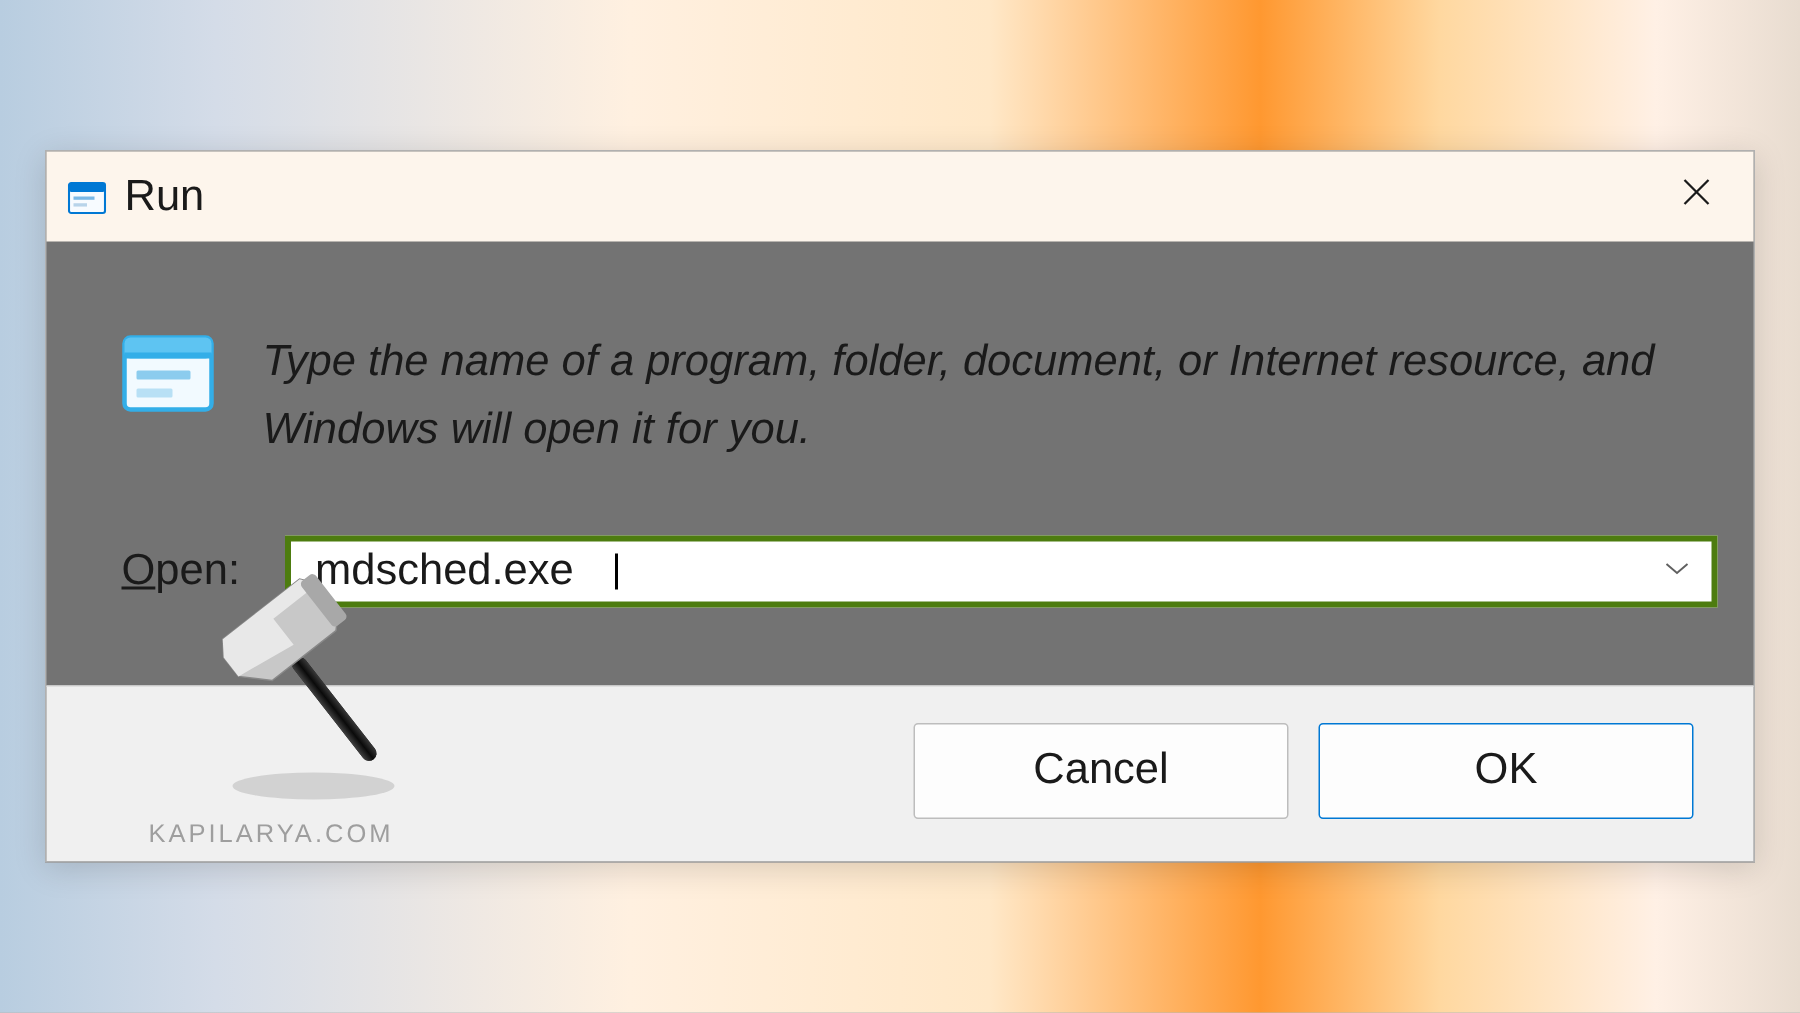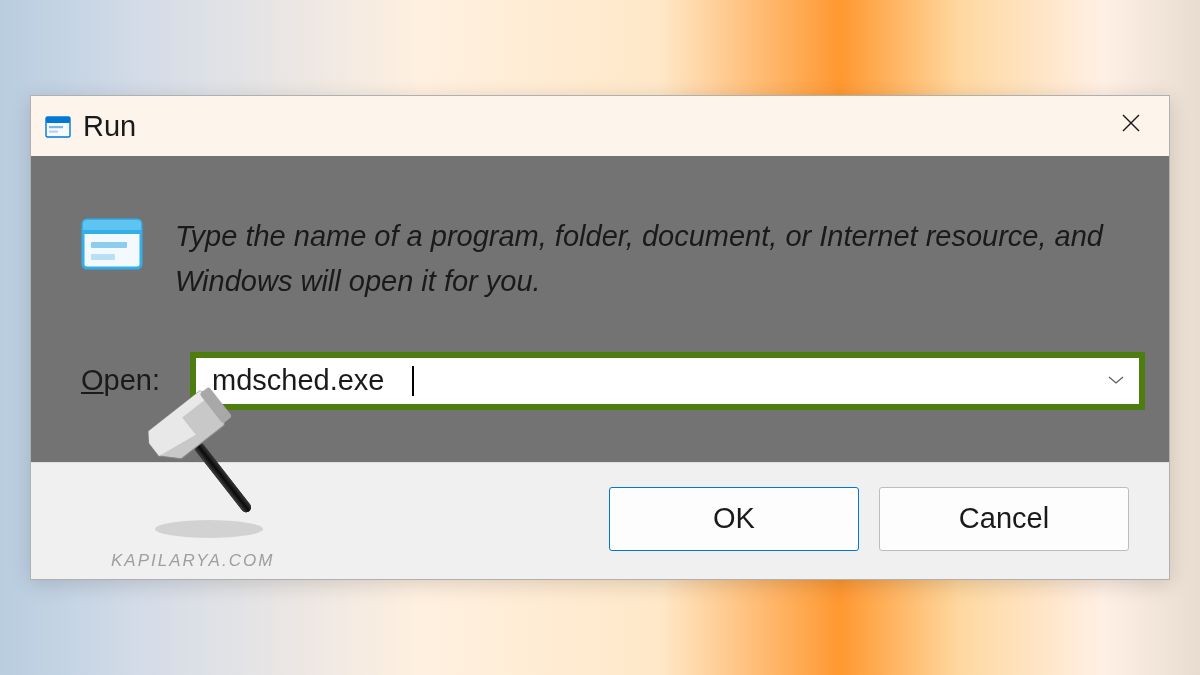--- a/index.html
+++ b/index.html
@@ -86,22 +86,22 @@
       font-size: 29px;
       color: #1a1a1a;
       flex-shrink: 0;
     }
     .open-label .ul {
       text-decoration: underline;
     }
     .combo {
       flex: 1;
       position: relative;
-      height: 58px;
-      border: 6px solid #4d7c0f;
+      height: 48px;
+      border: 4px solid #4d7c0f;
       background: #fff;
       display: flex;
       align-items: center;
     }
     .combo input {
       border: none;
       outline: none;
       width: 100%;
       height: 100%;
       padding: 0 50px 0 16px;
@@ -149,26 +149,25 @@
       border-radius: 3px;
     }
     .btn.primary {
       border: 1px solid #0078d4;
     }
     .btn .ul {
       text-decoration: underline;
     }
     .watermark {
       position: absolute;
-      left: 80px;
+      left: 68px;
       bottom: 8px;
       font-size: 17px;
       letter-spacing: 2px;
       color: #9e9e9e;
-      font-style: italic;
     }
     .hammer {
       position: absolute;
       left: 90px;
       bottom: 38px;
       width: 170px;
       height: 170px;
       pointer-events: none;
     }
   </style>
@@ -236,16 +235,16 @@
         <defs>
           <linearGradient id="hg" x1="0" y1="0" x2="1" y2="0">
             <stop offset="0" stop-color="#404040"></stop>
             <stop offset="0.5" stop-color="#0a0a0a"></stop>
             <stop offset="1" stop-color="#383838"></stop>
           </linearGradient>
         </defs>
       </svg>
     </span>
     <div class="watermark">KAPILARYA.COM</div>
+    <button class="btn">Cancel</button>
     <button class="btn primary">OK</button>
-    <button class="btn">Cancel</button>
   </div>
 </div>
 
 </body></html>

